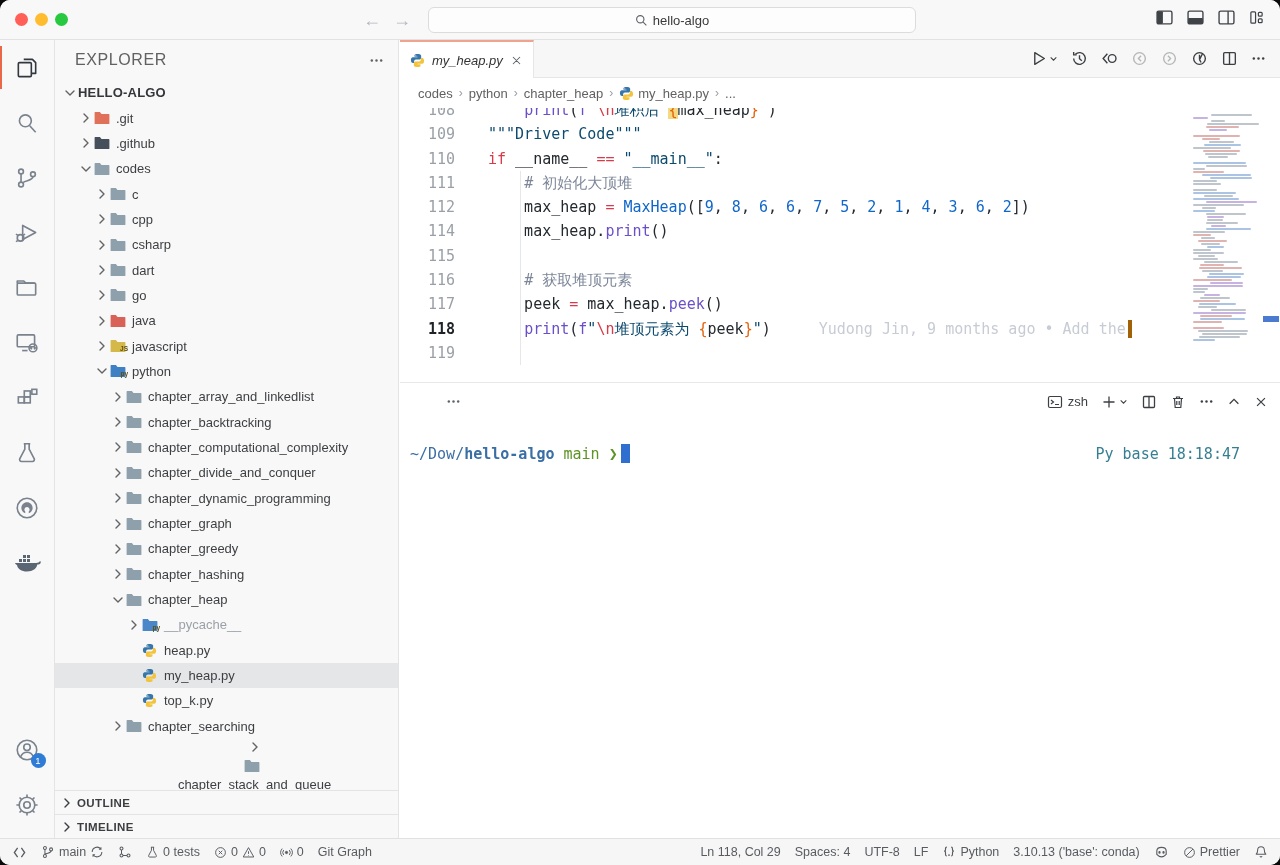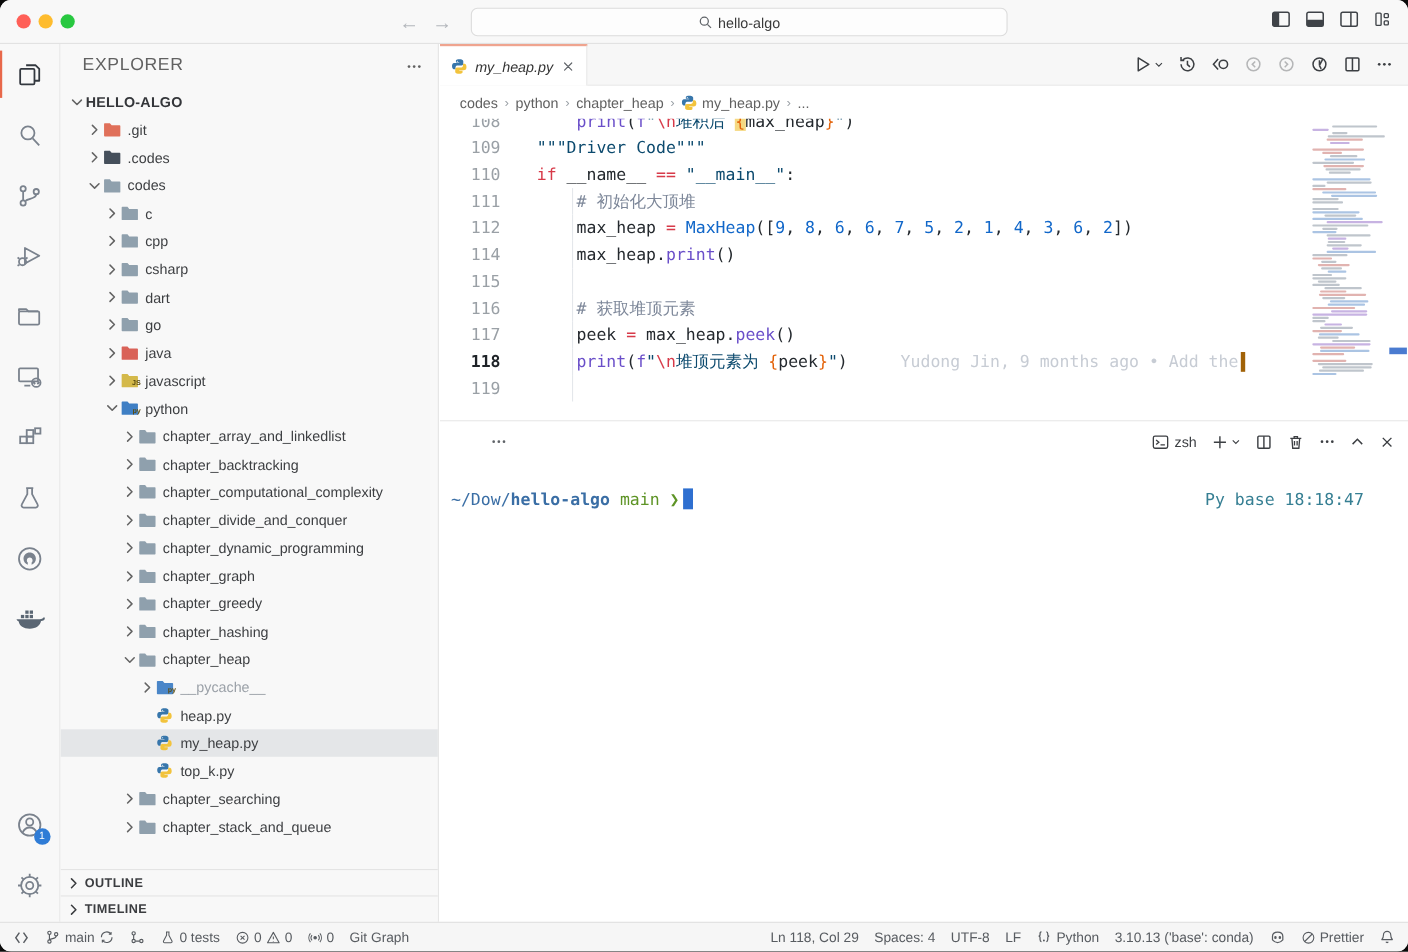--- a/index.html
+++ b/index.html
@@ -281,21 +281,21 @@
           <span class="tchevron ">
             <svg width="16" height="16" viewBox="0 0 16 16">
               <path d="M6 4l4 4-4 4" fill="none" stroke="#646464" stroke-width="1.4" stroke-linecap="round" stroke-linejoin="round"></path>
             </svg>
           </span>
           <span class="ticon">
             <svg width="16" height="14" viewBox="0 0 16 14">
               <path d="M1.3 1h4.6l1.6 1.9h7.2c.4 0 .7.3.7.6v9c0 .4-.3.6-.7.6H1.3c-.4 0-.7-.3-.7-.6V1.6c0-.3.3-.6.7-.6z" fill="#454f5b"></path>
             </svg>
           </span>
-          <span class="tlabel">.codes</span>
+          <span class="tlabel">.github</span>
         </div>
         <div class="trow" style="padding-left: 23px;">
           <span class="tchevron expanded">
             <svg width="16" height="16" viewBox="0 0 16 16">
               <path d="M6 4l4 4-4 4" fill="none" stroke="#646464" stroke-width="1.4" stroke-linecap="round" stroke-linejoin="round"></path>
             </svg>
           </span>
           <span class="ticon">
             <svg width="16" height="14" viewBox="0 0 16 14">
               <path d="M1.3 1h4.6l1.6 1.9h7.2c.4 0 .7.3.7.6v9c0 .4-.3.6-.7.6H1.3c-.4 0-.7-.3-.7-.6V1.6c0-.3.3-.6.7-.6z" fill="#8fa0ad"></path>
@@ -579,21 +579,21 @@
               <path d="M6 4l4 4-4 4" fill="none" stroke="#646464" stroke-width="1.4" stroke-linecap="round" stroke-linejoin="round"></path>
             </svg>
           </span>
           <span class="ticon">
             <svg width="16" height="14" viewBox="0 0 16 14">
               <path d="M1.3 1h4.6l1.6 1.9h7.2c.4 0 .7.3.7.6v9c0 .4-.3.6-.7.6H1.3c-.4 0-.7-.3-.7-.6V1.6c0-.3.3-.6.7-.6z" fill="#8fa0ad"></path>
             </svg>
           </span>
           <span class="tlabel">chapter_searching</span>
         </div>
-        <div class="trow" style="padding-left: 55px;">
+        <div class="trow" style="padding-left: 55px; flex-direction: column;">
           <span class="tchevron ">
             <svg width="16" height="16" viewBox="0 0 16 16">
               <path d="M6 4l4 4-4 4" fill="none" stroke="#646464" stroke-width="1.4" stroke-linecap="round" stroke-linejoin="round"></path>
             </svg>
           </span>
           <span class="ticon">
             <svg width="16" height="14" viewBox="0 0 16 14">
               <path d="M1.3 1h4.6l1.6 1.9h7.2c.4 0 .7.3.7.6v9c0 .4-.3.6-.7.6H1.3c-.4 0-.7-.3-.7-.6V1.6c0-.3.3-.6.7-.6z" fill="#8fa0ad"></path>
             </svg>
           </span>

